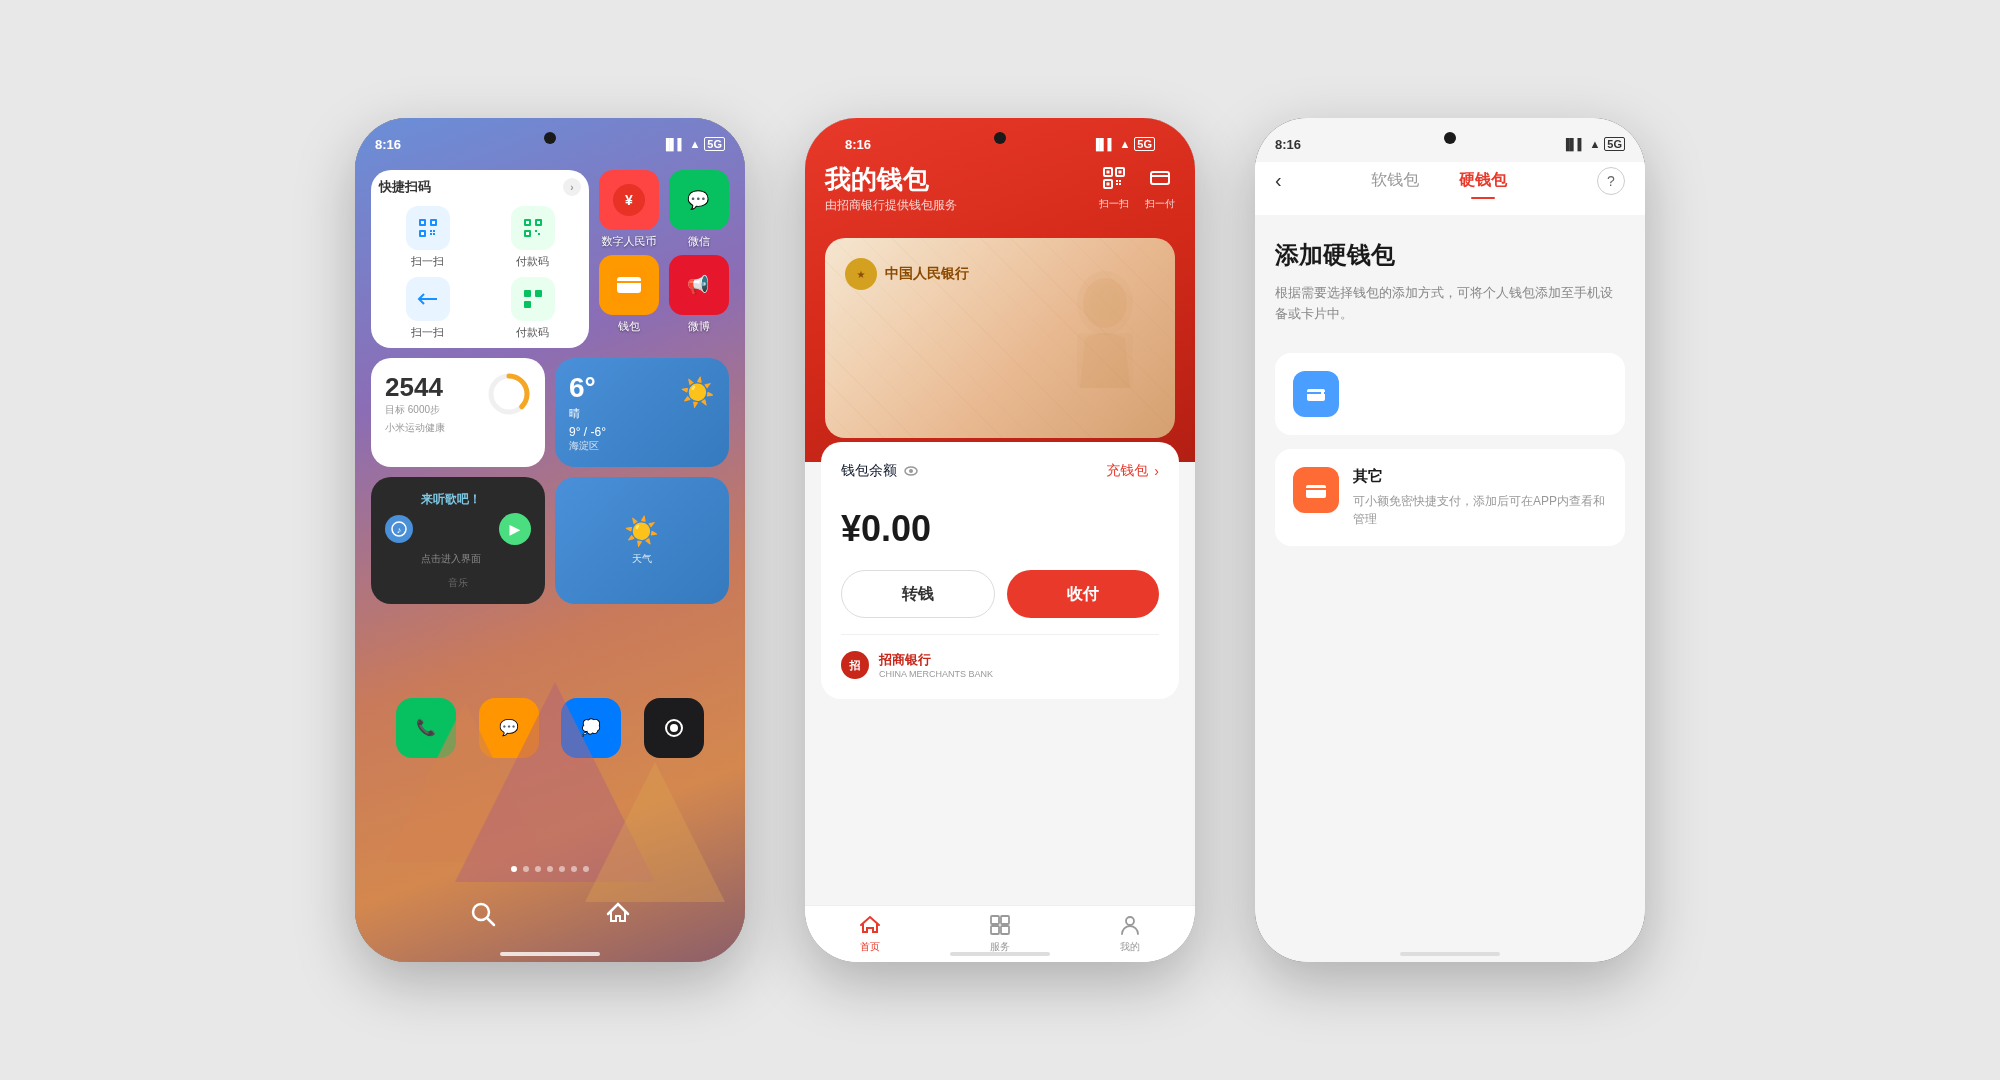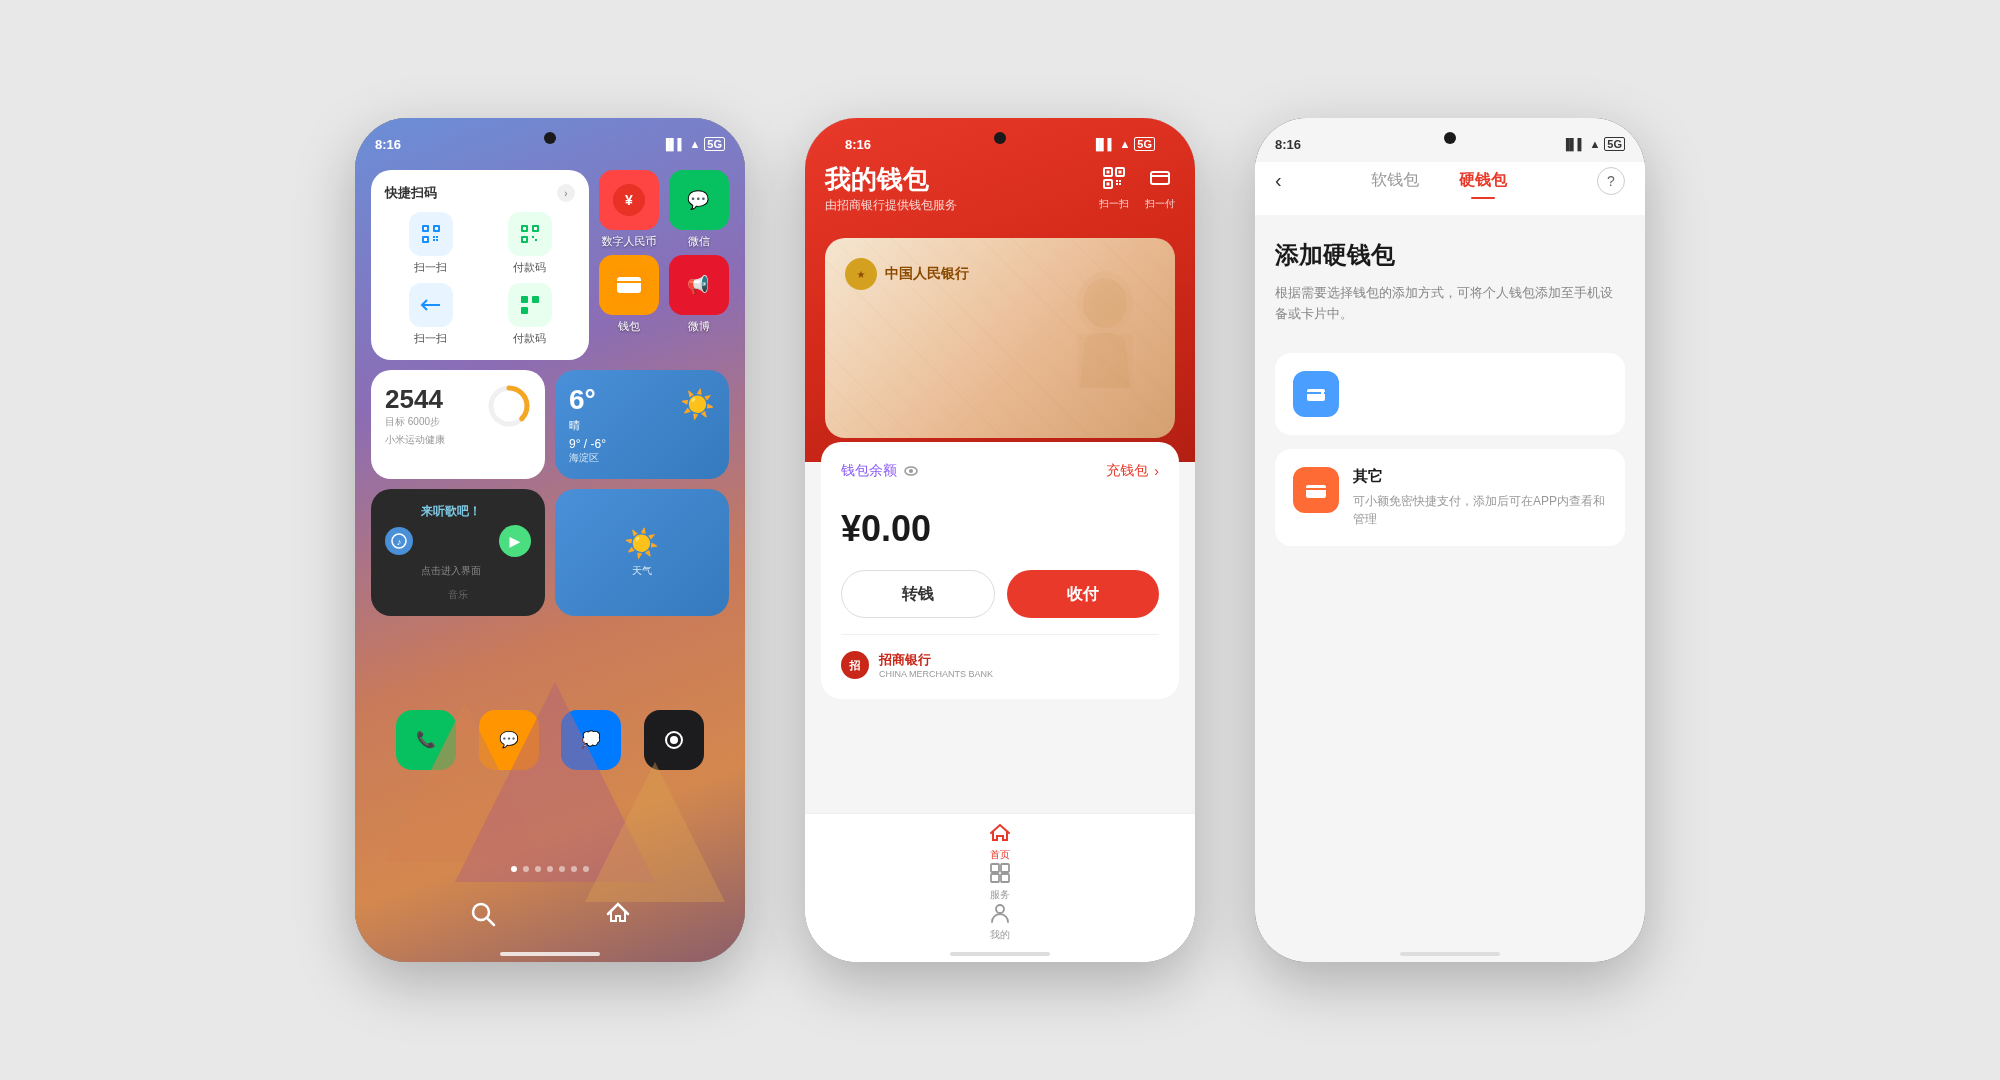--- a/index.html
+++ b/index.html
@@ -80,21 +80,21 @@
 
     .widget-row1 {
       display: flex;
       gap: 10px;
       margin-bottom: 10px;
     }
 
     .quick-scan-widget {
       background: white;
       border-radius: 20px;
-      padding: 14px;
+      padding: 8px;
       flex: 1;
     }
 
     .quick-scan-title {
       font-size: 13px;
       font-weight: 700;
       color: #333;
       margin-bottom: 10px;
       display: flex;
       justify-content: space-between;
@@ -378,21 +378,21 @@
       border-radius: 20px;
       margin: 0 16px;
       padding: 20px;
       margin-top: -20px;
       position: relative;
       z-index: 5;
     }
 
     .wallet-balance-label {
       font-size: 14px;
-      color: #8b5cf6;
+      color: #0f172a;
       display: flex;
       align-items: center;
       gap: 6px;
       margin-bottom: 8px;
     }
 
     .wallet-topup {
       font-size: 14px;
       color: #e8392a;
       display: flex;
@@ -463,22 +463,21 @@
     }
 
     
     .wallet-nav {
       position: absolute;
       bottom: 0;
       left: 0; right: 0;
       display: flex;
       background: white;
       border-top: 1px solid #eee;
-      padding: 8px 0 20px;
-      flex-direction: column;
+      padding: 8px 0 8px;
     }
 
     .nav-item {
       flex: 1;
       display: flex;
       flex-direction: column;
       align-items: center;
       gap: 4px;
       cursor: pointer;
     }

